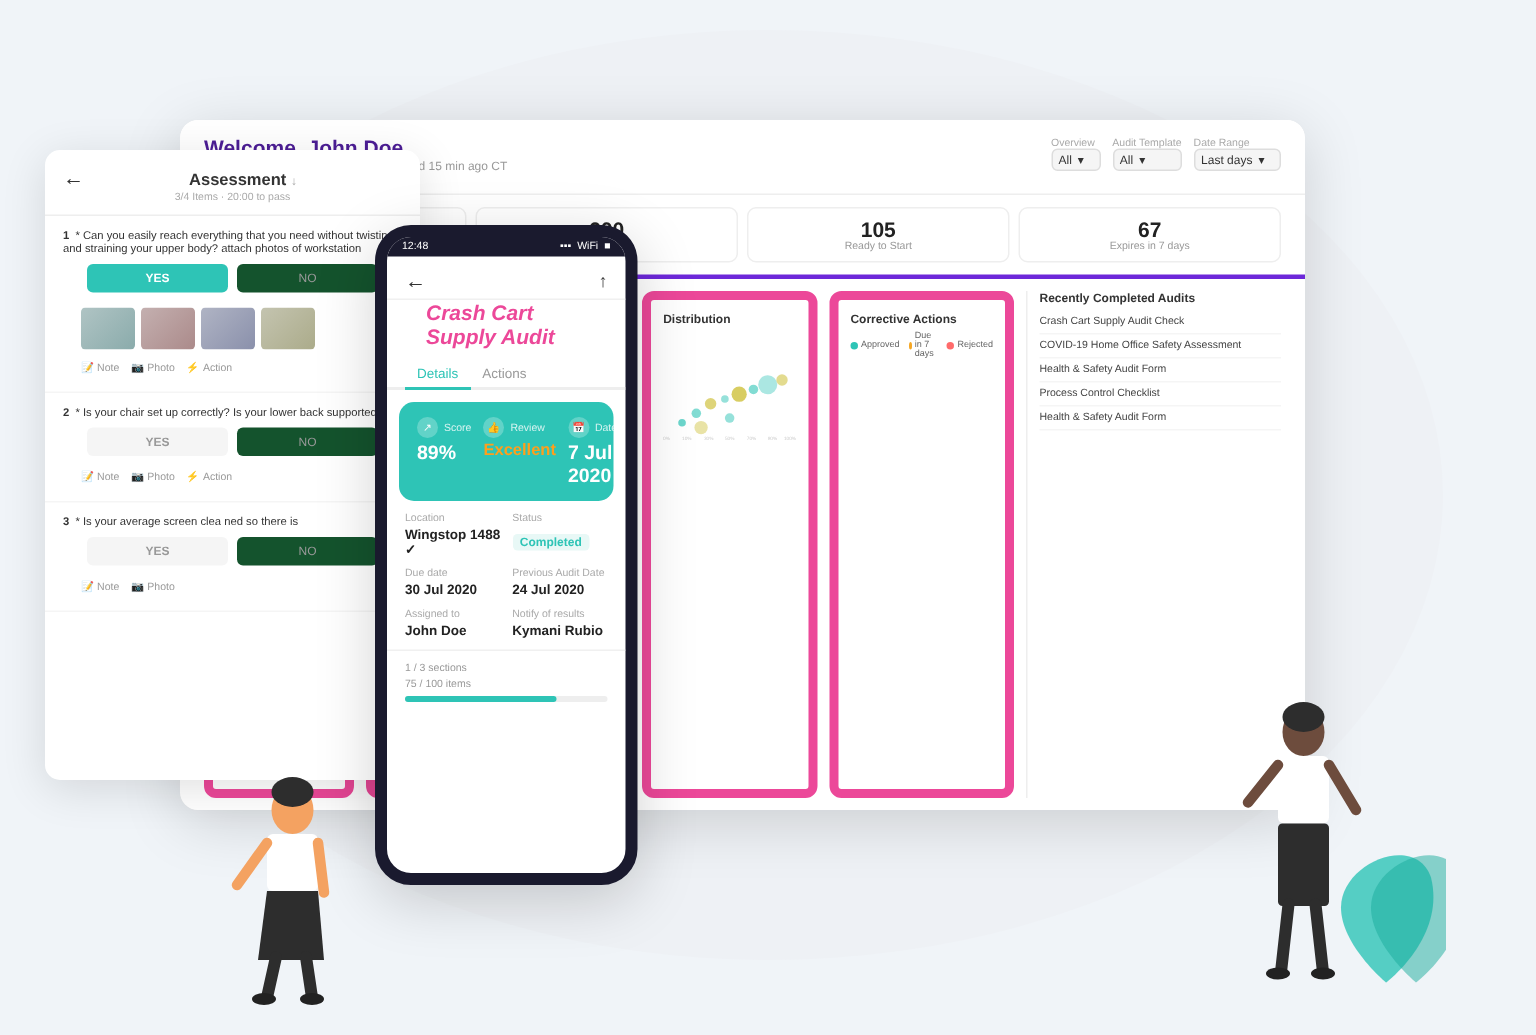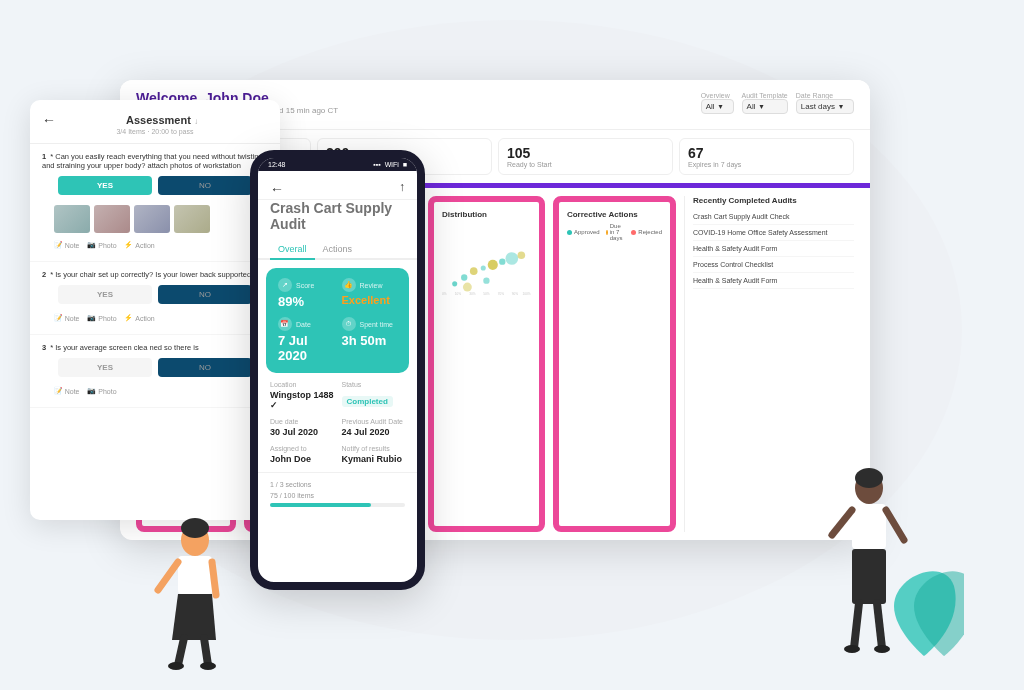--- a/index.html
+++ b/index.html
@@ -91,21 +91,22 @@
       align-items: center;
       gap: 4px;
     }
 
     
     .stats-row {
       display: flex;
       gap: 6px;
       padding: 8px 16px;
       background: #fff;
-      border-bottom: 5px solid #6d28d9;
+      border-bottom: 3px solid #6d28d9;
+      text-align: center;
     }
     .stat-card {
       flex: 1;
       background: #fff;
       border: 1px solid #eee;
       border-radius: 6px;
       padding: 6px 8px;
     }
     .stat-value {
       font-size: 14px;
@@ -301,21 +302,21 @@
       border: none;
       border-radius: 4px;
       padding: 5px;
       font-size: 8px;
       font-weight: 700;
       cursor: pointer;
       text-align: center;
     }
     .ws-no {
       flex: 1;
-      background: #0c4a6e;
+      background: #14532d;
       color: #999;
       border: none;
       border-radius: 4px;
       padding: 5px;
       font-size: 8px;
       cursor: pointer;
       text-align: center;
     }
     .ws-photos {
       display: flex;
@@ -384,22 +385,23 @@
       cursor: pointer;
     }
     .phone-share-icon {
       font-size: 12px;
       color: #333;
       cursor: pointer;
     }
     .phone-title {
       font-size: 14px;
       font-weight: 700;
-      color: #737373;
-      padding: 0 12px 8px;
+      color: #ec4899;
+      padding: 0 26px 8px;
+      font-style: italic;
     }
     .phone-tabs {
       display: flex;
       border-bottom: 2px solid #eee;
       padding: 0 12px;
       margin-bottom: 8px;
     }
     .phone-tab {
       font-size: 9px;
       padding: 4px 8px;
@@ -412,21 +414,21 @@
       margin-bottom: -2px;
     }
 
     
     .score-card {
       margin: 0 8px 8px;
       background: #2ec4b6;
       border-radius: 10px;
       padding: 10px 12px;
       display: grid;
-      grid-template-columns: 1fr 1fr;
+      grid-template-columns: 1fr 1fr 1fr 1fr;
       gap: 8px;
     }
     .score-item {
       display: flex;
       flex-direction: column;
       gap: 2px;
     }
     .score-icon-label {
       display: flex;
       align-items: center;
@@ -792,21 +794,21 @@
   </div>
 
   <div class="phone-nav">
     <span class="phone-back-icon">←</span>
     <span class="phone-share-icon">↑</span>
   </div>
 
   <div class="phone-title">Crash Cart Supply Audit</div>
 
   <div class="phone-tabs">
-    <div class="phone-tab active">Overall</div>
+    <div class="phone-tab active">Details</div>
     <div class="phone-tab">Actions</div>
   </div>
 
   <div class="score-card">
     <div class="score-item">
       <div class="score-icon-label">
         <div class="score-icon-circle">↗</div>
         <span>Score</span>
       </div>
       <div class="score-val">89%</div>

